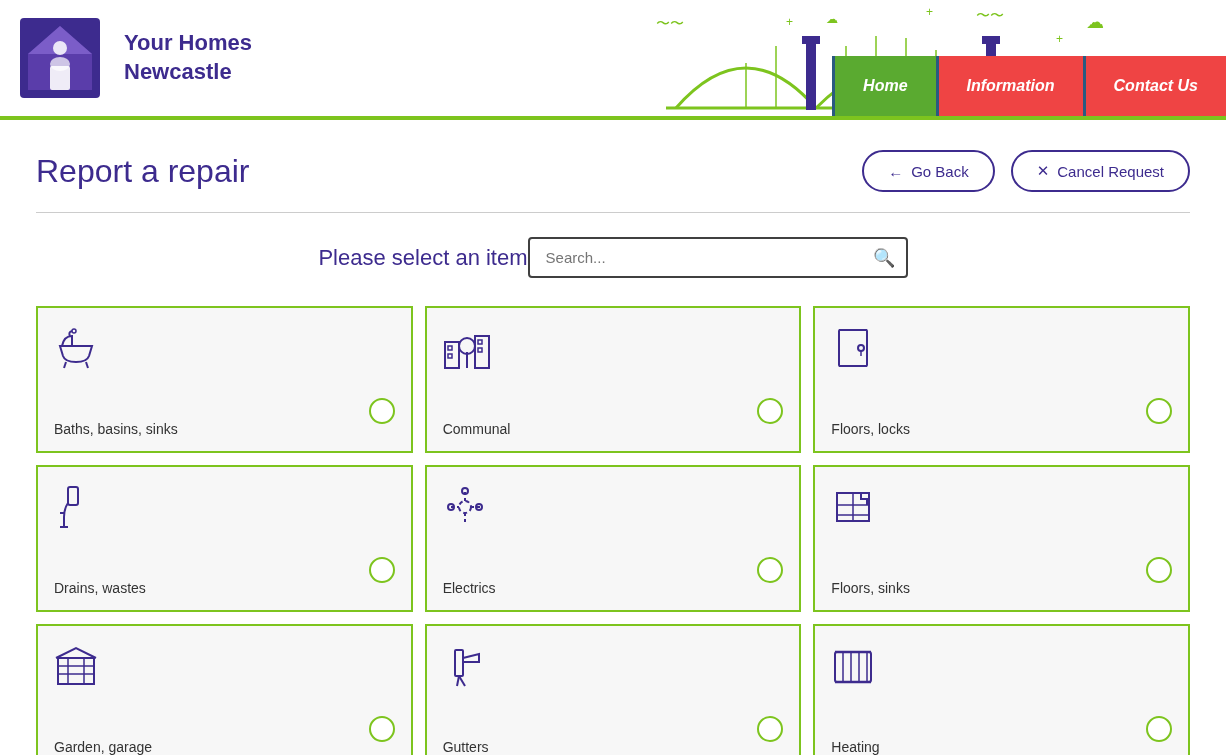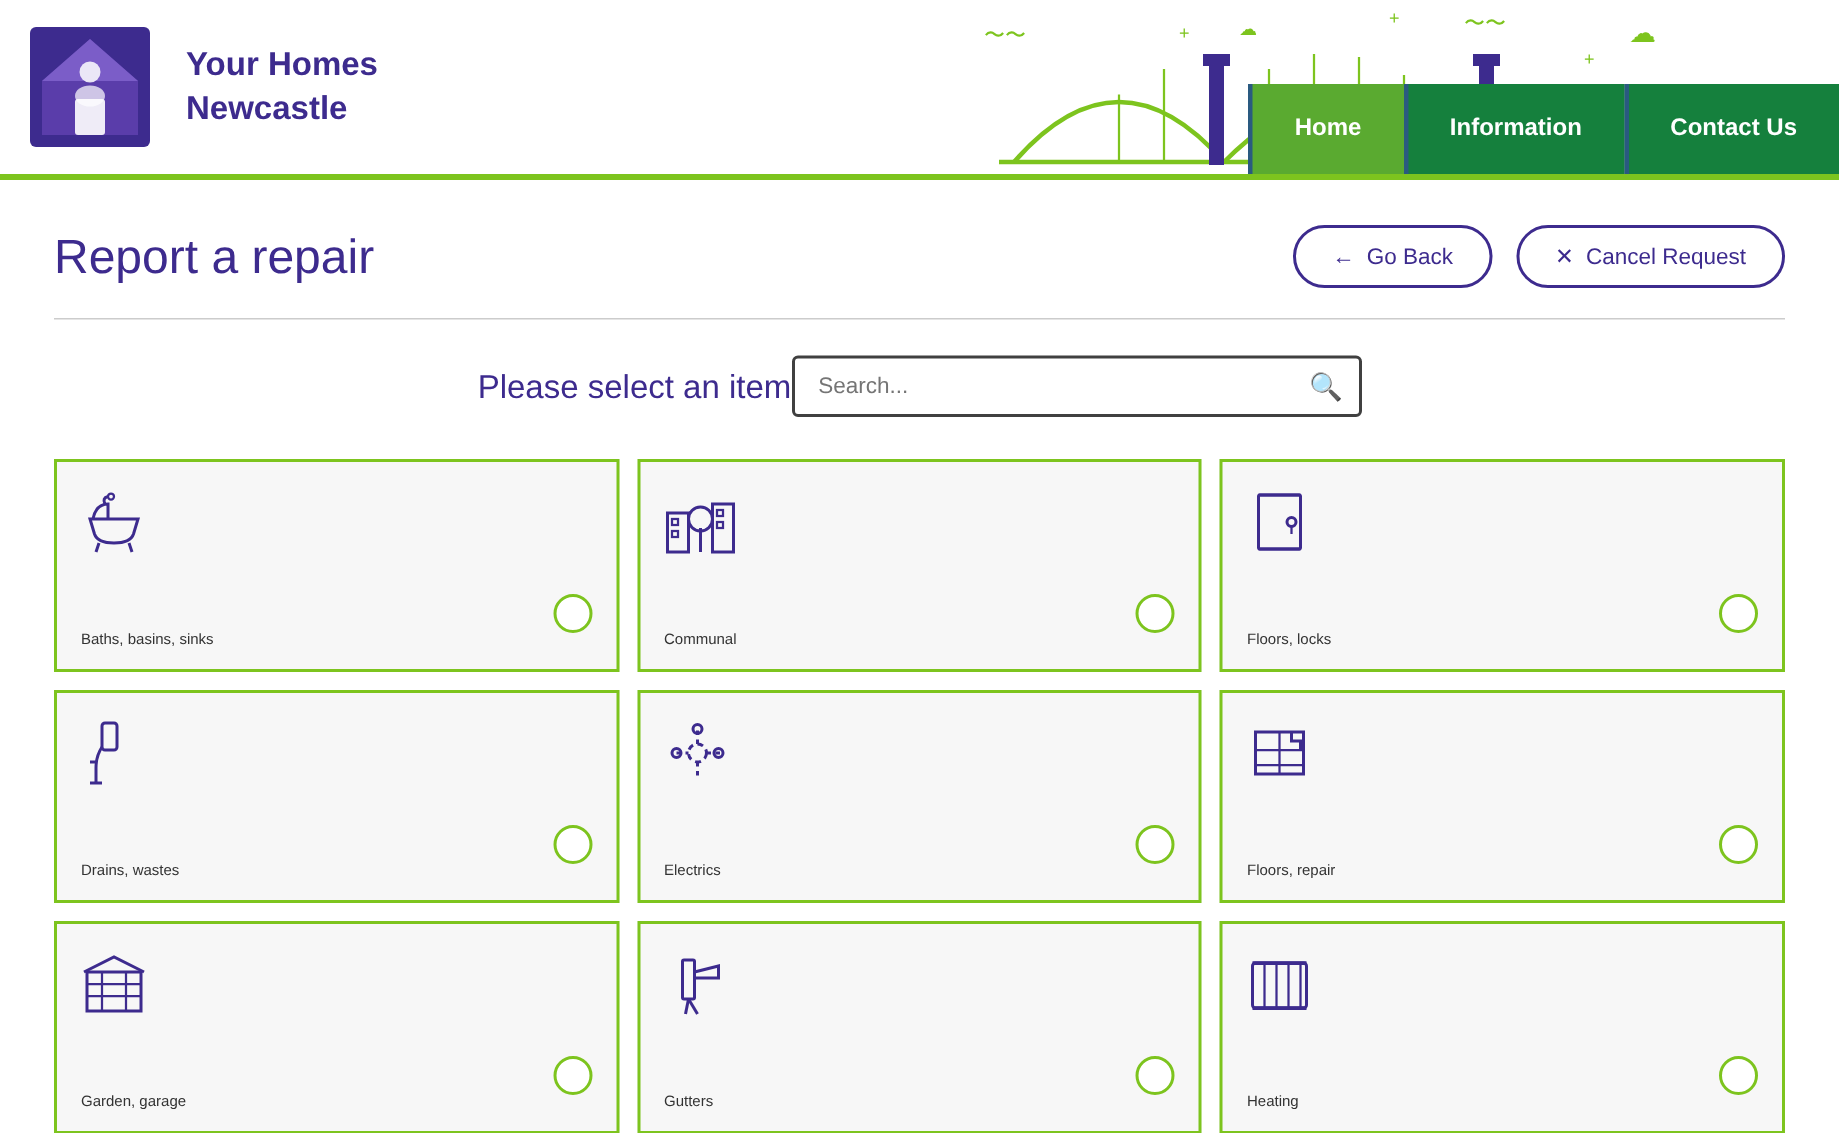--- a/index.html
+++ b/index.html
@@ -37,23 +37,24 @@
       position: relative;
       height: 120px;
     }
     .nav-wrapper {
       display: flex;
       align-items: flex-end;
       height: 100%;
       position: absolute;
       right: 0;
       bottom: 0;
+      font-style: italic;
     }
     .nav-item {
-      background: #15803d;
+      background: #ef4444;
       color: #fff;
       font-size: 16px;
       font-weight: bold;
       padding: 20px 28px;
       cursor: pointer;
       border-left: 3px solid #2a5a80;
       display: flex;
       align-items: center;
       height: 60px;
     }
@@ -159,21 +160,21 @@
       margin-bottom: 10px;
       line-height: 1;
     }
     .card-bottom {
       display: flex;
       align-items: center;
       justify-content: space-between;
       margin-top: auto;
     }
     .card-label {
-      font-size: 10px;
+      font-size: 14px;
       color: #333;
       margin-top: 36px;
     }
     .card-radio {
       width: 26px;
       height: 26px;
       border-radius: 50%;
       border: 2px solid #7dc41e;
       background: #fff;
       flex-shrink: 0;
@@ -372,21 +373,21 @@
         <svg width="44" height="44" viewBox="0 0 44 44" xmlns="http://www.w3.org/2000/svg">
           <rect x="6" y="8" width="32" height="28" fill="none" stroke="#3d2b8e" stroke-width="2"></rect>
           <line x1="6" y1="20" x2="38" y2="20" stroke="#3d2b8e" stroke-width="1.5"></line>
           <line x1="6" y1="30" x2="38" y2="30" stroke="#3d2b8e" stroke-width="1.5"></line>
           <line x1="22" y1="8" x2="22" y2="36" stroke="#3d2b8e" stroke-width="1.5"></line>
 
           <path d="M30,8 L30,14 L36,14 L36,20" fill="none" stroke="#3d2b8e" stroke-width="2"></path>
         </svg>
       </div>
       <div class="card-bottom">
-        <span class="card-label">Floors, repair</span>
+        <span class="card-label">Floors, sinks</span>
         <div class="card-radio"></div>
       </div>
     </div>
 
     <div class="repair-card">
       <div class="card-icon">
         <svg width="44" height="44" viewBox="0 0 44 44" xmlns="http://www.w3.org/2000/svg">
 
           <rect x="4" y="14" width="36" height="26" fill="none" stroke="#3d2b8e" stroke-width="2"></rect>
           <line x1="4" y1="22" x2="40" y2="22" stroke="#3d2b8e" stroke-width="1.5"></line>

